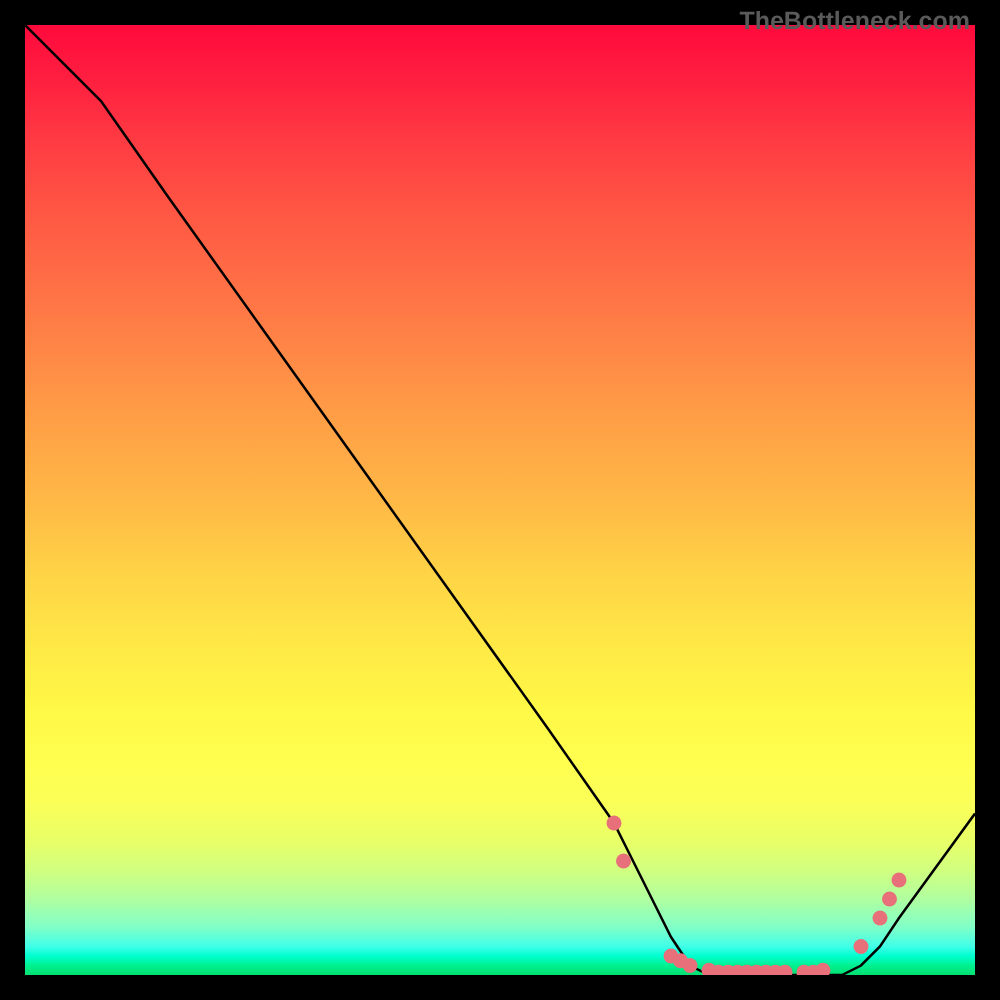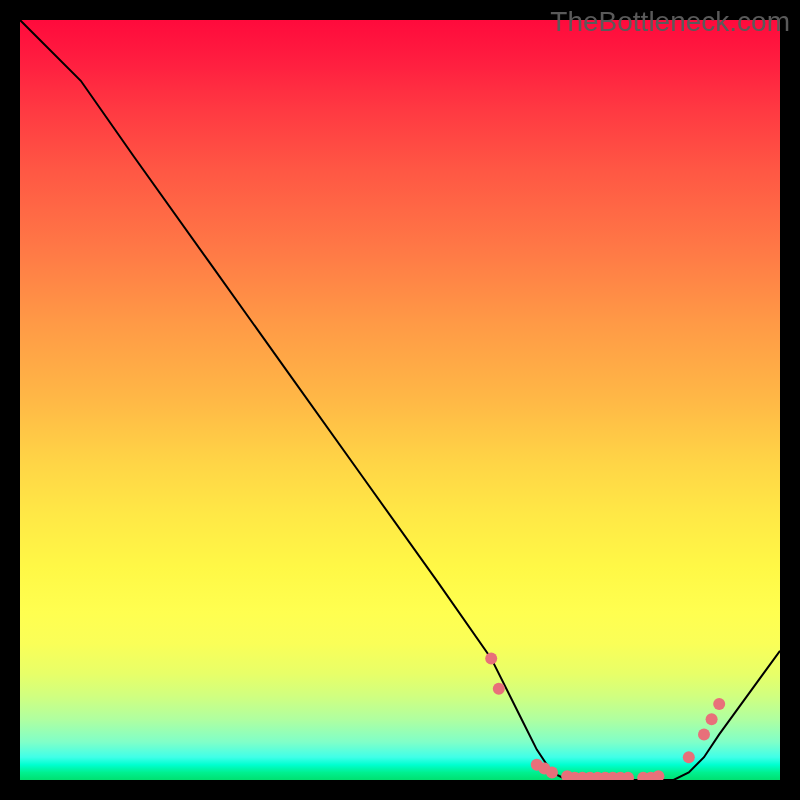--- a/index.html
+++ b/index.html
@@ -6,24 +6,24 @@
   body {
     width: 800px;
     height: 800px;
     background: #000;
     position: relative;
     font-family: Arial, sans-serif;
   }
   .watermark {
     position: absolute;
     top: 6px;
-    right: 10px;
+    right: 24px;
     color: #5a5a5a;
-    font-size: 28px;
-    font-weight: 400;
+    font-size: 20px;
+    font-weight: 700;
     z-index: 10;
   }
   .chart-area {
     position: absolute;
     left: 20px;
     top: 20px;
     width: 760px;
     height: 760px;
     background: linear-gradient(to bottom,
       #ff0a3c 0%,

